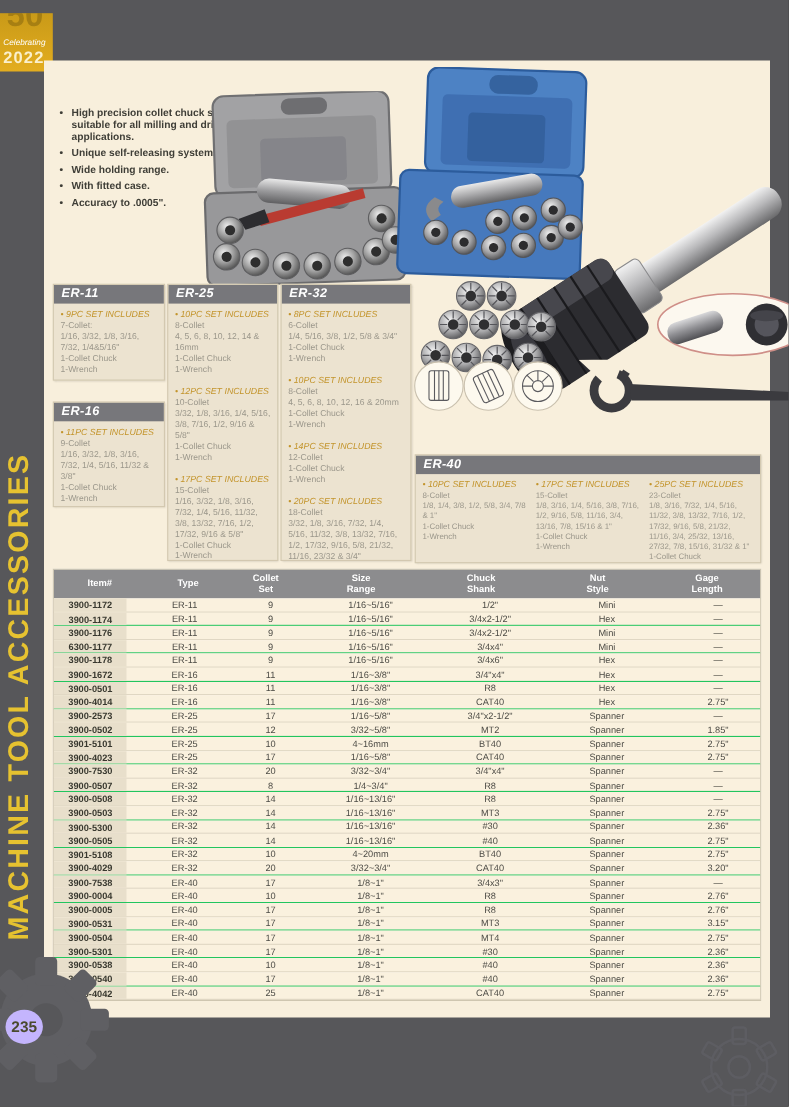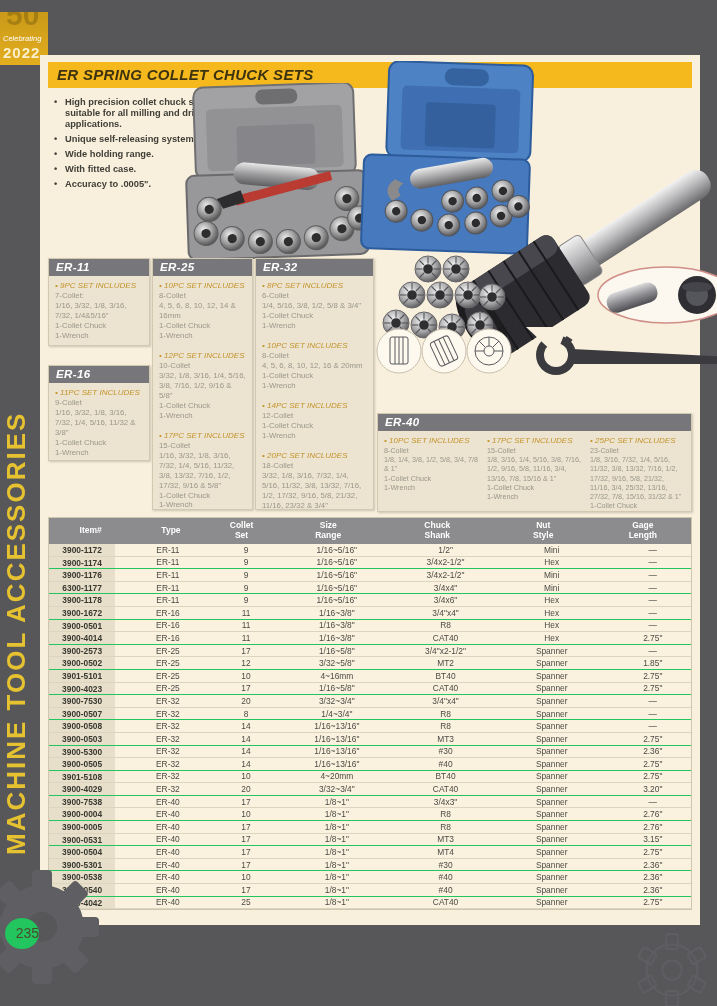--- a/index.html
+++ b/index.html
@@ -60,38 +60,37 @@
   .cell{font-size:8.4px;color:#4c4b45;text-align:center;white-space:nowrap;overflow:hidden;}
   .c0{width:13%;font-weight:bold;color:#38382f;background:#e8dfcb;height:100%;line-height:12.6px;}
   .c1{width:12%;}.c2{width:10%;}.c3{width:17%;}.c4{width:17%;}.c5{width:16%;}.c6{width:15%;}
   .thead .c0{background:transparent;color:#fff;height:auto;line-height:1.15;}
 
   
   .sidebar-label{position:absolute;left:1px;top:372px;width:40px;height:522px;
     writing-mode:vertical-rl;transform:rotate(180deg);text-align:center;
     color:#e6c230;font-size:26px;font-weight:bold;letter-spacing:2px;}
   .page-badge{position:absolute;left:5px;top:918px;width:34px;height:31px;border-radius:50%;
-    background:#22c55e;color:#4a4a2e;font-size:14px;font-weight:normal;text-align:right;line-height:31px;}
+    background:#c4b5fd;color:#4a4a2e;font-size:14px;font-weight:bold;text-align:center;line-height:31px;}
   .gear-left{position:absolute;left:-18px;top:852px;}
   .gear-right{position:absolute;left:612px;top:925px;opacity:.55;}
 </style>
 </head>
 <body>
 
 <div class="screen">
 
   <div class="anniv-logo">
     <div class="logo-50">50</div>
     <div class="logo-celebrating">Celebrating</div>
     <div class="logo-year">2022</div>
   </div>
 
   <div class="panel">
 
-    <div class="banner">ER SPRING COLLET CHUCK SETS</div>
 
     <div class="feature-list">
         <div class="feat">High precision collet chuck system suitable for all milling and drilling applications.</div>
         <div class="feat">Unique self-releasing system.</div>
         <div class="feat">Wide holding range.</div>
         <div class="feat">With fitted case.</div>
         <div class="feat">Accuracy to .0005".</div>
       </div>
 
     <svg class="photo" style="left:138px;top:28px" width="196" height="182" viewBox="0 0 196 182">

